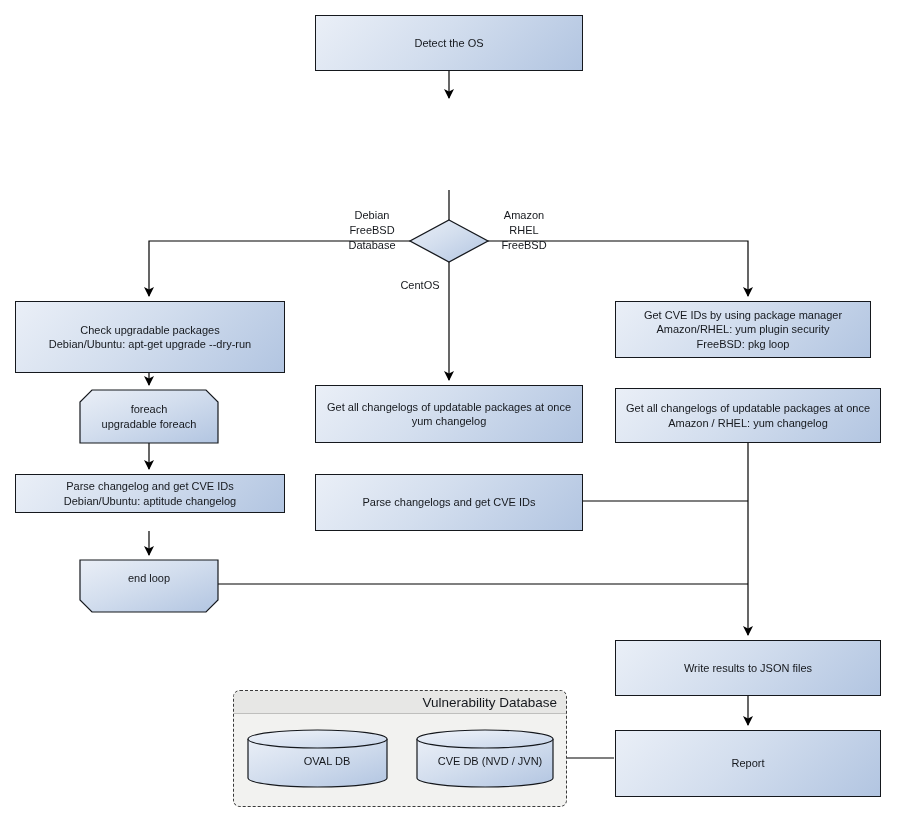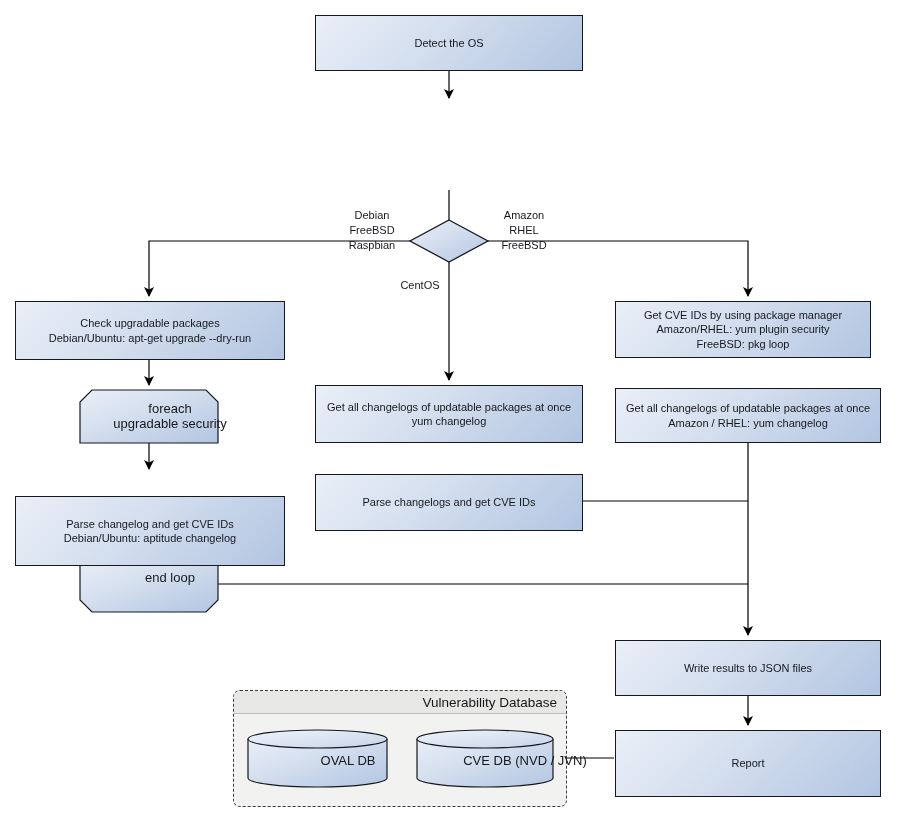--- a/index.html
+++ b/index.html
@@ -10,21 +10,21 @@
   .wires{position:absolute;left:0;top:0;z-index:1;}
   .box{
     position:absolute;z-index:2;box-sizing:border-box;
     border:1px solid #15181d;
     background:linear-gradient(135deg,#eaeff7 0%,#d3deee 45%,#b2c5e1 100%);
     display:flex;flex-direction:column;align-items:center;justify-content:center;
     font-size:11px;line-height:14.5px;text-align:left;
   }
   .shape-text{
     position:absolute;z-index:3;display:flex;flex-direction:column;align-items:center;justify-content:center;
-    font-size:13px;line-height:14.5px;text-align:center;pointer-events:none;padding-left:21px;
+    font-size:11px;line-height:14.5px;text-align:center;pointer-events:none;
   }
   .edge-label{
     position:absolute;z-index:2;font-size:11px;line-height:15px;text-align:center;margin-top:14px;
   }
   .vdb{
     position:absolute;left:233px;top:690px;width:334px;height:117px;z-index:0;
     box-sizing:border-box;background:#f2f2f0;border:1.5px dashed #3a3a3a;border-radius:7px;
   }
   .vdb-header{
     box-sizing:border-box;height:23px;background:#e7e7e5;border-bottom:1px solid #bfbfbd;
@@ -86,79 +86,79 @@
 
     <path d="M417,739 L417,778 A68,9 0 0 0 553,778 L553,739" fill="url(#gbox)" stroke="#15181d" stroke-width="1.2"></path>
     <ellipse cx="485" cy="739" rx="68" ry="9" fill="url(#gcyltop)" stroke="#15181d" stroke-width="1.2"></ellipse>
   </svg>
 
   <div class="box" style="left:315px;top:15px;width:268px;height:56px">
     <div>Detect the OS</div>
   </div>
 
 
-  <div class="box" style="left:15px;top:301px;width:270px;height:59px">
+  <div class="box" style="left:15px;top:301px;width:270px;height:72px">
     <div>Check upgradable packages</div>
     <div>Debian/Ubuntu: apt-get upgrade --dry-run</div>
   </div>
 
   <div class="box" style="left:315px;top:385px;width:268px;height:58px">
     <div>Get all changelogs of updatable packages at once</div>
     <div>yum changelog</div>
   </div>
 
   <div class="box" style="left:615px;top:301px;width:256px;height:57px">
     <div>Get CVE IDs by using package manager</div>
     <div>Amazon/RHEL: yum plugin security</div>
     <div>FreeBSD: pkg loop</div>
   </div>
 
   <div class="box" style="left:615px;top:388px;width:266px;height:55px">
     <div>Get all changelogs of updatable packages at once</div>
     <div>Amazon / RHEL: yum changelog</div>
   </div>
 
-  <div class="box" style="left:15px;top:496px;width:270px;height:70px">
+  <div class="box" style="left:15px;top:474px;width:270px;height:39px">
     <div>Parse changelog and get  CVE IDs</div>
     <div>Debian/Ubuntu: aptitude changelog</div>
   </div>
 
   <div class="box" style="left:315px;top:474px;width:268px;height:57px">
     <div>Parse changelogs and get CVE IDs</div>
   </div>
 
   <div class="box" style="left:615px;top:640px;width:266px;height:56px">
     <div>Write results to JSON files</div>
   </div>
 
   <div class="box" style="left:615px;top:730px;width:266px;height:67px">
     <div>Report</div>
   </div>
 
   <div class="shape-text" style="left:80px;top:390px;width:138px;height:53px">
     <div>foreach</div>
-    <div>upgradable  security</div>
+    <div>upgradable  foreach</div>
   </div>
 
   <div class="shape-text" style="left:80px;top:560px;width:138px;height:36px">
     <div>end loop</div>
   </div>
 
   <div class="shape-text" style="left:248px;top:748px;width:158px;height:26px">
     <div>OVAL DB</div>
   </div>
 
-  <div class="shape-text" style="left:422px;top:748px;width:164px;height:26px">
+  <div class="shape-text" style="left:408px;top:748px;width:164px;height:26px">
     <div>CVE DB (NVD / JVN)</div>
   </div>
 
   <div class="edge-label" style="left:320px;top:194px;width:104px">
     <div>Debian</div>
     <div>FreeBSD</div>
-    <div>Raspbian</div>
+    <div>Database</div>
   </div>
 
   <div class="edge-label" style="left:472px;top:194px;width:104px">
     <div>Amazon</div>
     <div>RHEL</div>
     <div>FreeBSD</div>
   </div>
 
   <div class="edge-label" style="left:370px;top:264px;width:100px">
     <div>CentOS</div>

